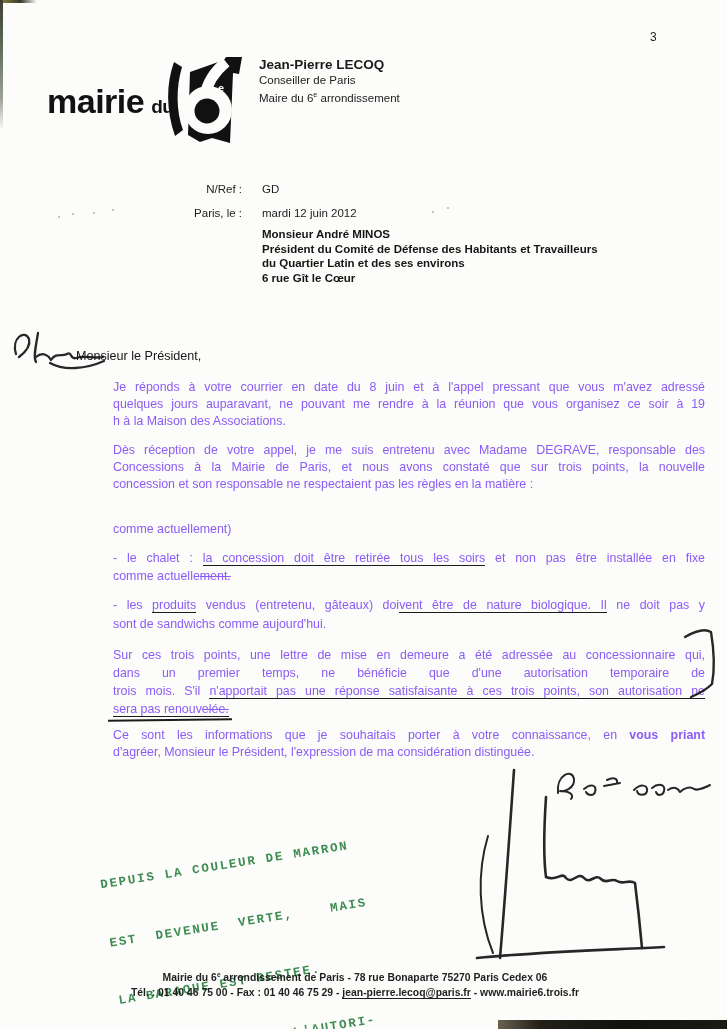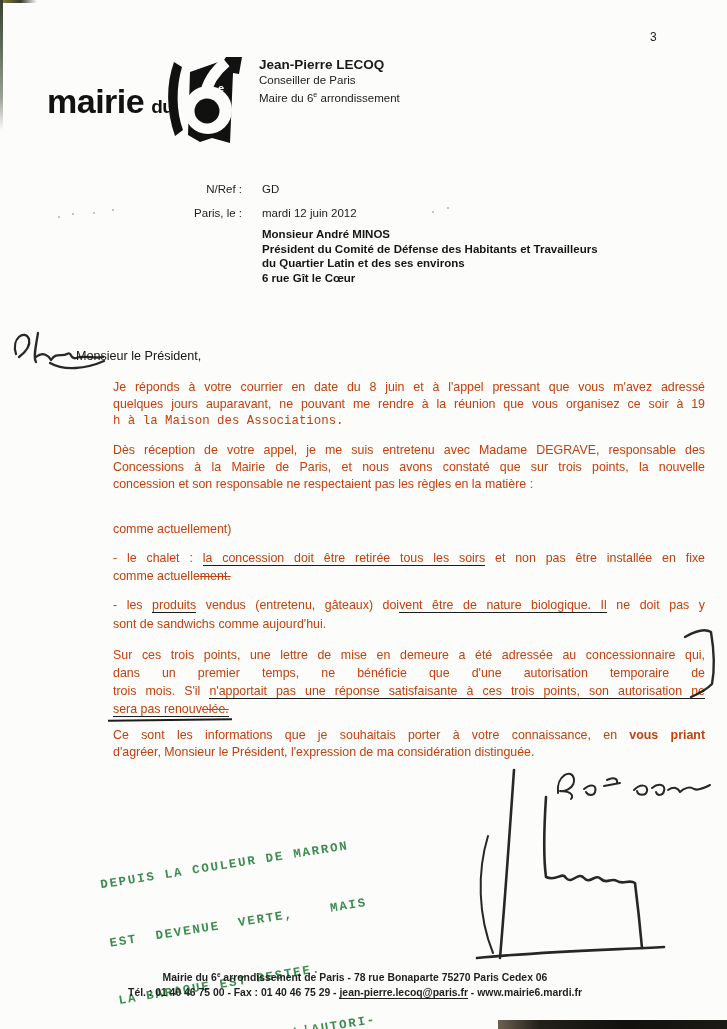--- a/index.html
+++ b/index.html
@@ -16,21 +16,21 @@
   .emblem{left:160px;top:56px;}
   .sender{left:259px;top:57px;line-height:15.5px;}
   .sender .name{font-size:13.5px;font-weight:bold;}
   .sender .role{font-size:11.5px;}
   sup{font-size:.62em;vertical-align:super;}
   
   .meta-label{font-size:11.5px;width:110px;text-align:right;color:#1d1d1d;}
   .meta-value{font-size:11.5px;left:262px;color:#1d1d1d;}
   .recipient{left:262px;top:227px;font-size:11.5px;font-weight:bold;line-height:14.7px;color:#151515;}
   
-  .bodyline{left:113px;width:592px;font-size:12.4px;color:#c2410c;
+  .bodyline{left:113px;width:592px;font-size:12.4px;color:#8b5cf6;
     text-align:justify;text-align-last:justify;}
   .lastline{text-align-last:left;}
   .salutation{left:76px;top:349px;font-size:12.6px;color:#171717;}
   .u-hand{border-bottom:1.6px solid #222;}
   .u-hand2{border-bottom:1.8px solid #1c1c1c;}
   .strike{text-decoration:line-through;text-decoration-thickness:1.4px;}
   .dbl-u{position:relative;border-bottom:1.8px solid #1c1c1c;}
   .dbl-u::after{content:"";position:absolute;left:-5px;right:-3px;bottom:-4.5px;height:1.9px;background:#1c1c1c;transform:rotate(-.6deg);}
   b{font-weight:bold;}
   
@@ -92,21 +92,21 @@
     <div>Monsieur André MINOS</div>
     <div>Président du Comité de Défense des Habitants et Travailleurs</div>
     <div>du Quartier Latin et des ses environs</div>
     <div>6 rue Gît le Cœur</div>
   </div>
 
   <div class="abs salutation">Monsieur le Président,</div>
 
   <div class="abs bodyline" style="top:380px;">Je réponds à votre courrier en date du 8 juin et à l'appel pressant que vous m'avez adressé</div>
   <div class="abs bodyline" style="top:397px;">quelques jours auparavant, ne pouvant me rendre à la réunion que vous organisez ce soir à 19</div>
-  <div class="abs bodyline lastline" style="top:414px;font-family:Liberation Mono, monospace;">h à la Maison des Associations.</div>
+  <div class="abs bodyline lastline" style="top:414px;">h à la Maison des Associations.</div>
 
   <div class="abs bodyline" style="top:443px;">Dès réception de votre appel, je me suis entretenu avec Madame DEGRAVE, responsable des</div>
   <div class="abs bodyline" style="top:460px;">Concessions à la Mairie de Paris, et nous avons constaté que sur trois points, la nouvelle</div>
   <div class="abs bodyline lastline" style="top:477px;">concession et son responsable ne respectaient pas les règles en la matière :</div>
 
   <div class="abs bodyline lastline" style="top:522px;">comme actuellement)</div>
 
   <div class="abs bodyline" style="top:551px;"><span>- le chalet : </span><span class="u-hand2">la concession doit être retirée tous les soirs</span><span> et non pas être installée en fixe</span></div>
   <div class="abs bodyline lastline" style="top:569px;"><span>comme actuelle</span><span class="strike">ment.</span></div>
 
@@ -136,16 +136,16 @@
       <path stroke-width="2" d="M558,793 C556,775 572,768 574,779 C575,789 563,792 560,791 C568,791 575,794 571,799 M584,789 C591,783 597,785 595,792 C594,796 588,796 586,792 M607,780 C613,777 618,778 617,783 M604,786 L620,783 M634,790 C640,784 648,784 647,791 C646,796 638,796 637,791 M652,788 C658,783 666,784 664,791 C663,796 657,796 656,792 M668,790 C674,786 678,788 680,792 C684,788 690,786 694,789 C698,791 704,788 710,785"></path>
       <path stroke-width="2" d="M488,836 C477,872 478,916 493,953"></path>
       <path stroke-width="2.6" d="M514,770 C510,828 505,900 500,958"></path>
       <path stroke-width="2.6" d="M546,797 C544,828 543,855 546,877 C557,882 562,871 566,878 C572,885 578,871 584,878 C590,885 595,873 601,879 C607,885 611,877 617,881 C623,885 629,879 635,883 C637,899 640,926 642,948"></path>
       <path stroke-width="2.6" d="M477,958 C535,952 605,950 664,947"></path>
     </g>
   </svg>
 
   <div class="abs footer">
     <div><span>Mairie du 6</span><sup>e</sup><span> arrondissement de Paris - 78 rue Bonaparte 75270 Paris Cedex 06</span></div>
-    <div><span>Tél. : 01 40 46 75 00 - Fax : 01 40 46 75 29 - </span><span class="email">jean-pierre.lecoq@paris.fr</span><span> - www.mairie6.mardi.fr</span></div>
+    <div><span>Tél. : 01 40 46 75 00 - Fax : 01 40 46 75 29 - </span><span class="email">jean-pierre.lecoq@paris.fr</span><span> - www.mairie6.trois.fr</span></div>
   </div>
 
 </div>
 
 </body></html>

